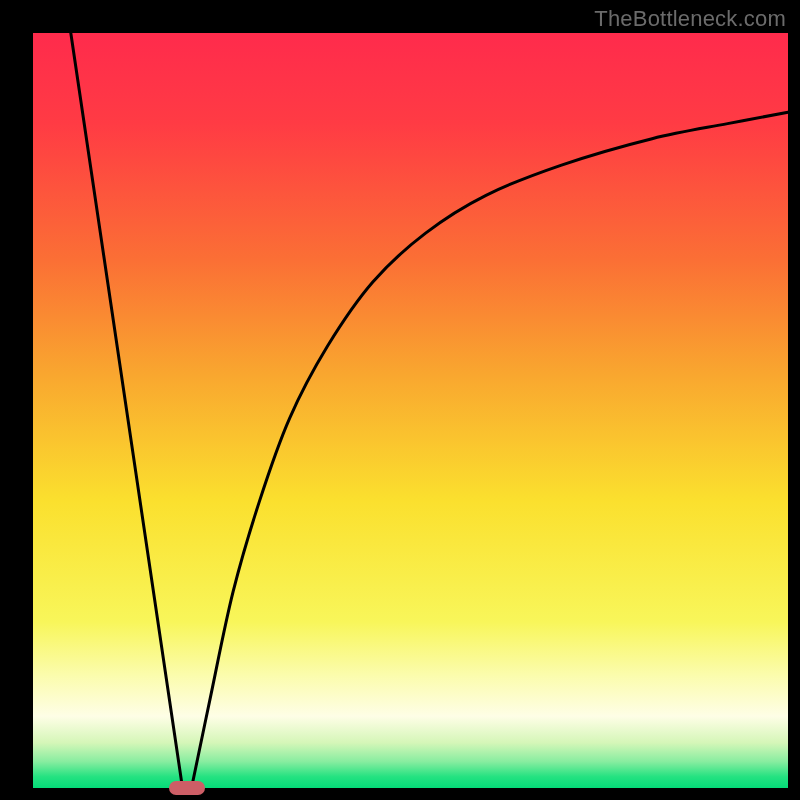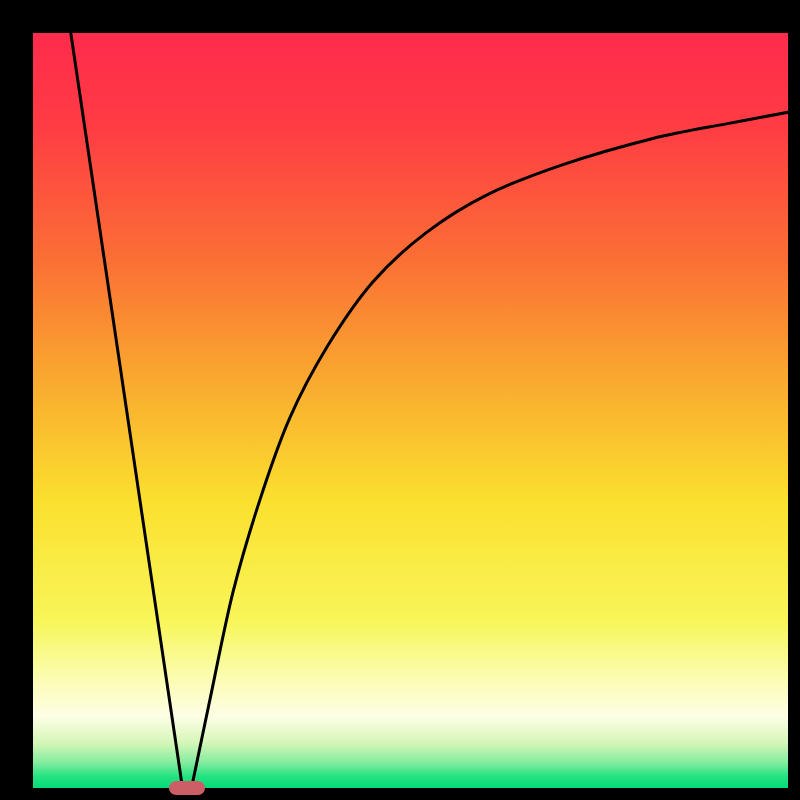--- a/index.html
+++ b/index.html
@@ -38,20 +38,21 @@
     border-radius: 7px;
     background: #cd5e66;
     z-index: 5;
   }
 </style>
 </head>
 <body>
 
 <div class="frame">
 
+  <div class="watermark">TheBottleneck.com</div>
 
   <svg id="chart-svg" width="800" height="800">
     <defs>
       <linearGradient id="bg-grad" x1="0" y1="0" x2="0" y2="1">
           <stop offset="0%" stop-color="#ff2b4c"></stop>
           <stop offset="12%" stop-color="#ff3b44"></stop>
           <stop offset="30%" stop-color="#fb6f35"></stop>
           <stop offset="45%" stop-color="#f9a62f"></stop>
           <stop offset="62%" stop-color="#fbe02e"></stop>
           <stop offset="78%" stop-color="#f8f65a"></stop>

